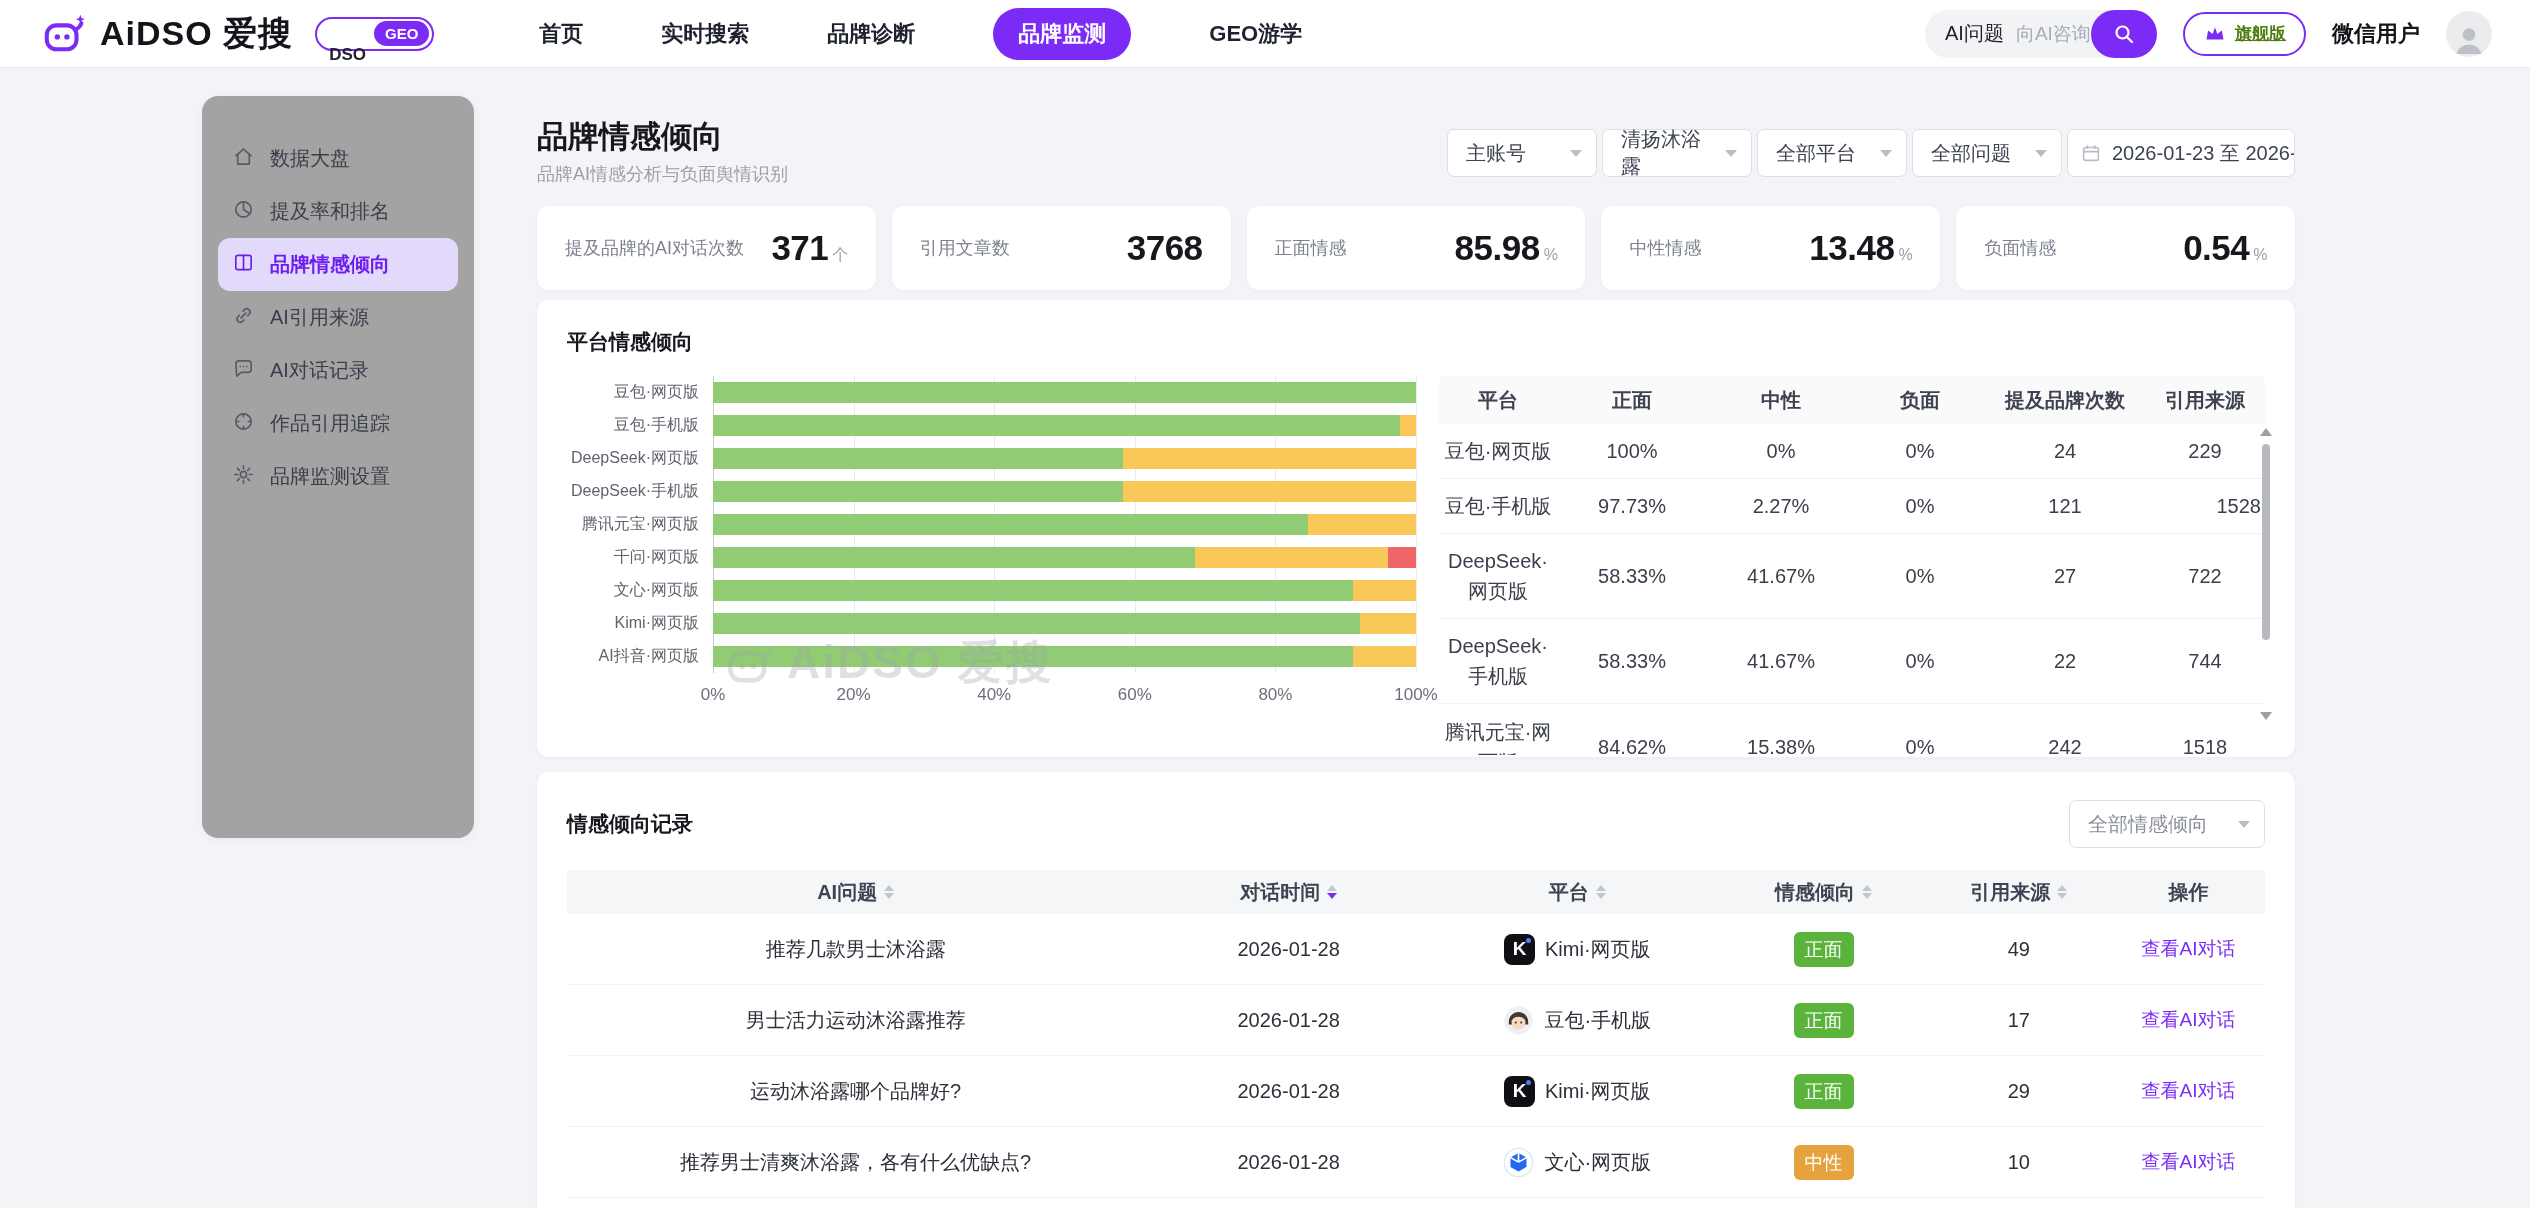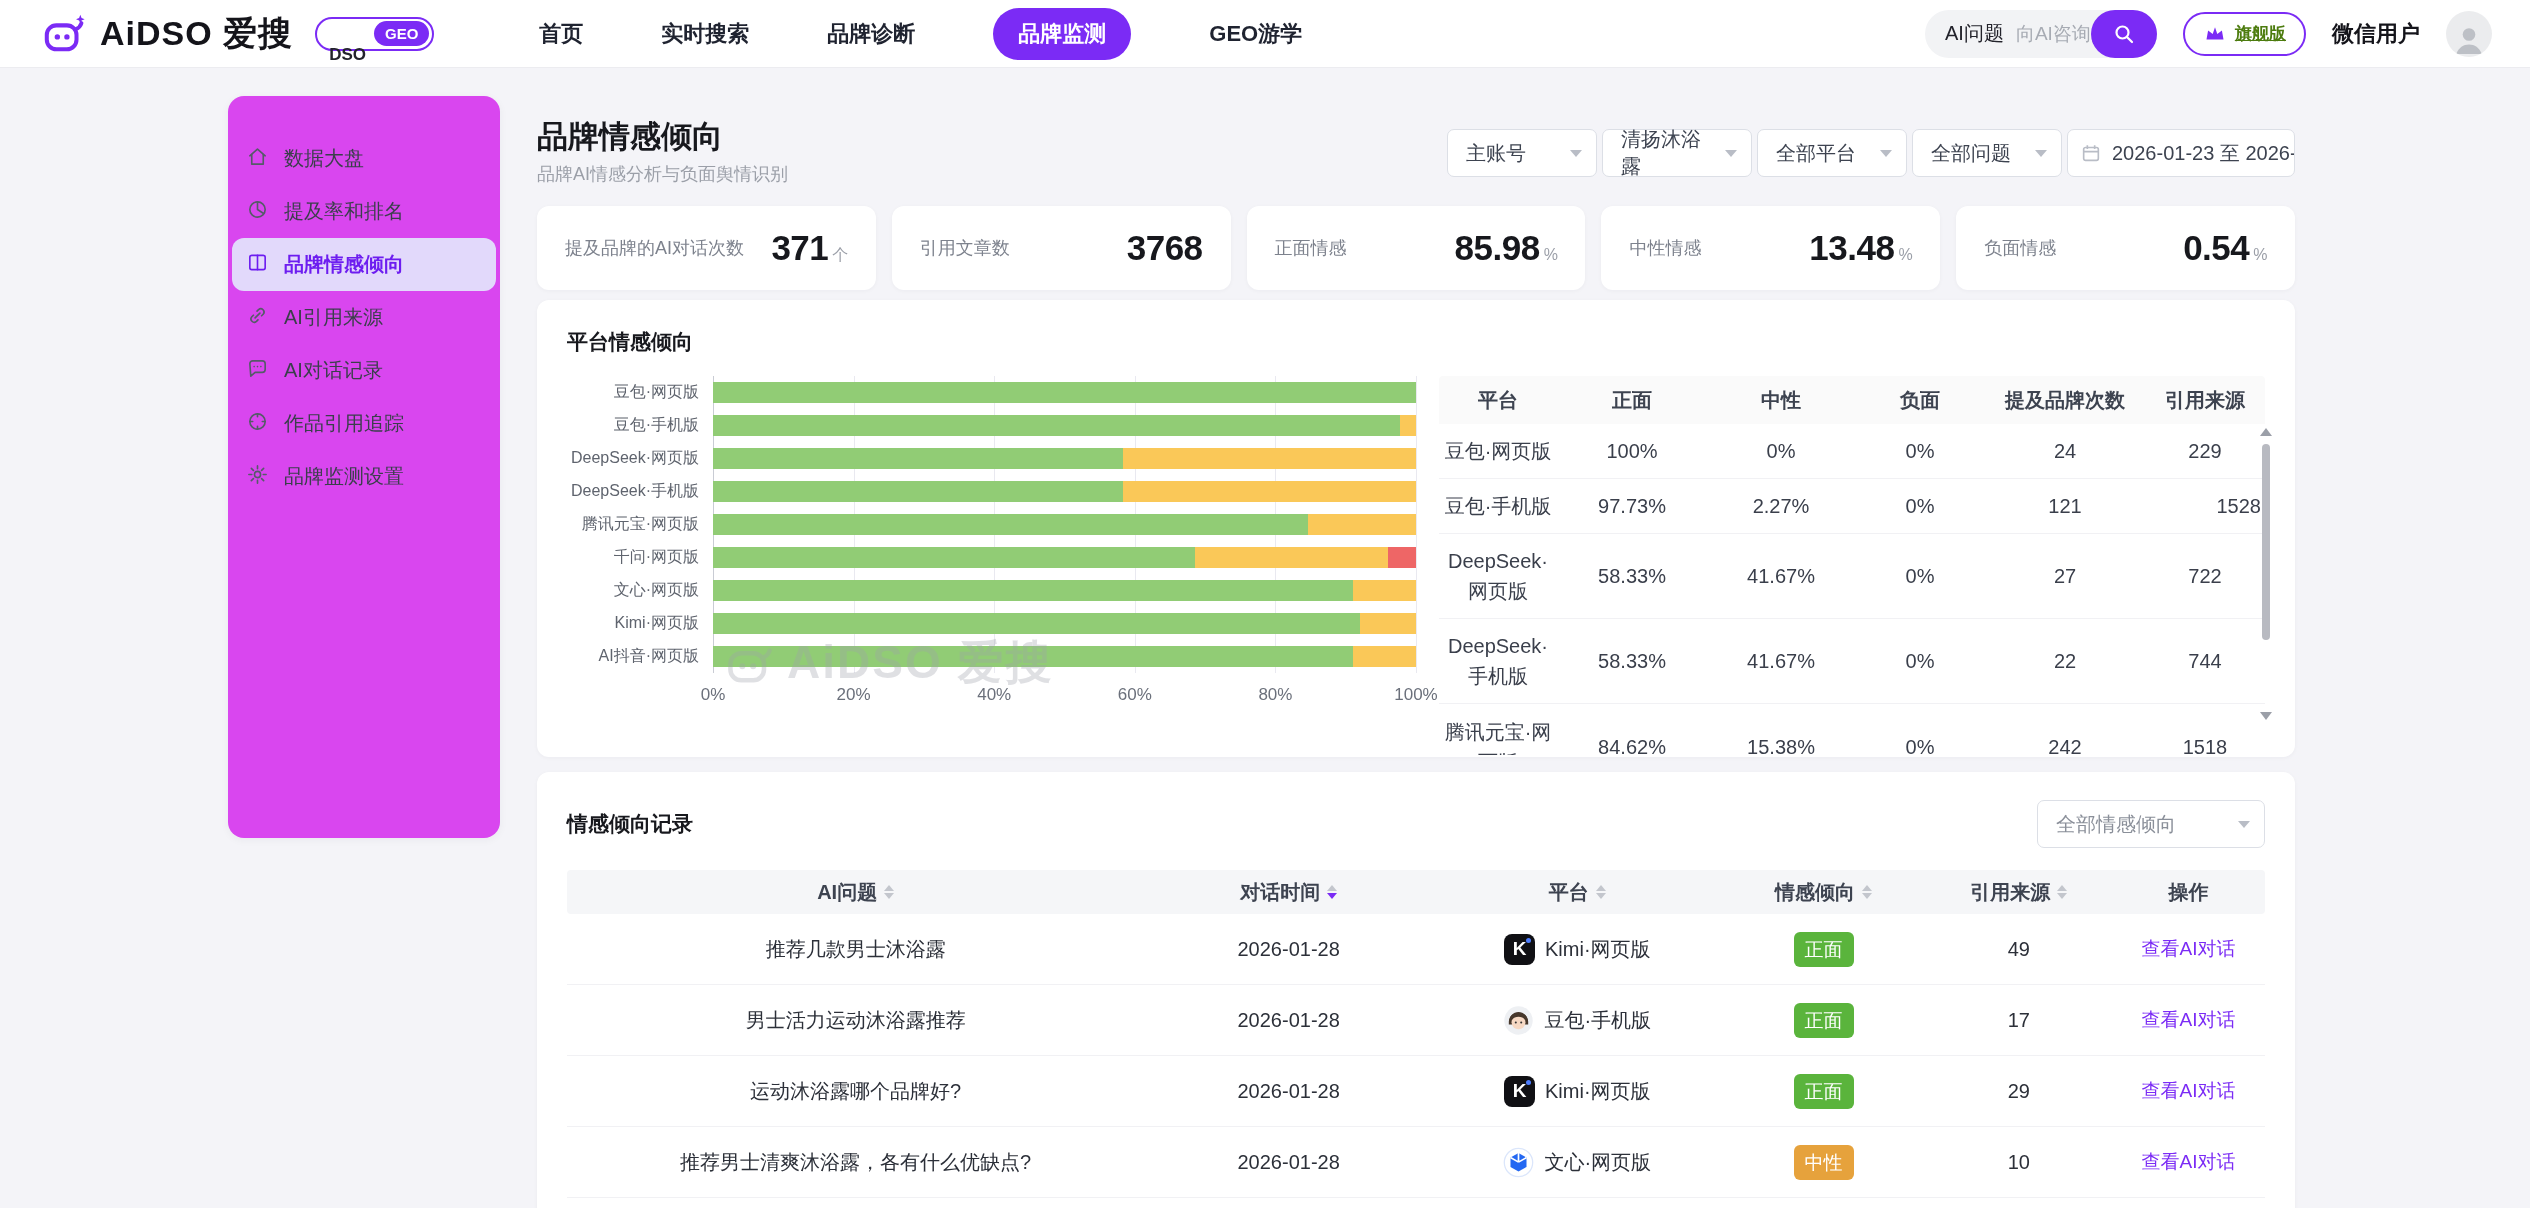--- a/index.html
+++ b/index.html
@@ -31,22 +31,22 @@
   .vip-pill { display:flex; align-items:center; gap:8px; border:2px solid #7B2BF5; border-radius:999px;
     height:44px; padding:0 18px; cursor:pointer; background:#fff; }
   .vip-pill svg { width:24px; height:24px; }
   .vip-pill .vlabel { font-size:17px; font-weight:700; color:#4d7c0f;text-decoration:underline; }
   .username { font-size:22px; font-weight:600; color:#14141a; }
   .avatar { width:46px; height:46px; border-radius:50%; background:#ebecee; overflow:hidden;
     display:flex; align-items:flex-end; justify-content:center; }
   .avatar svg { width:36px; height:36px; }
 
   
-  .sidebar { position:absolute; left:228px; top:96px; width:272px; height:742px; background:#d946ef;
-    border-radius:16px; box-shadow:0 2px 8px rgba(30,30,60,.05); padding:36px 4px; }
+  .sidebar { position:absolute; left:202px; top:96px; width:272px; height:742px; background:#a3a3a3;
+    border-radius:16px; box-shadow:0 2px 8px rgba(30,30,60,.05); padding:36px 16px; }
   .side-item { display:flex; align-items:center; gap:15px; height:53px; padding:0 14px;
     border-radius:12px; cursor:pointer; font-size:20px; color:#3a3f4b; }
   .side-item svg { width:23px; height:23px; stroke:#555b68; stroke-width:1.7; fill:none;
     stroke-linecap:round; stroke-linejoin:round; flex:none; }
   .side-item.active { background:#e2d9fb; color:#6d1df0; font-weight:700; }
   .side-item.active svg { stroke:#6d1df0; }
 
   
   .main { position:absolute; left:537px; top:96px; width:1758px; }
   .page-title { position:absolute; left:0; top:20px; font-size:31px; font-weight:800; color:#17181d; }
@@ -100,21 +100,21 @@
   .vscroll { position:absolute; right:-8px; top:52px; width:14px; height:300px; }
   .vscroll .arr-up { width:0;height:0;border-left:6px solid transparent;border-right:6px solid transparent;
     border-bottom:8px solid #9b9fa8; margin:0 auto; }
   .vscroll .arr-dn { width:0;height:0;border-left:6px solid transparent;border-right:6px solid transparent;
     border-top:8px solid #9b9fa8; margin:276px auto 0; }
   .vscroll .thumb { position:absolute; left:3px; top:16px; width:8px; height:196px;
     background:#b8bac1; border-radius:4px; }
 
   .records-card { left:0; top:676px; width:1758px; height:620px; padding:28px 30px; }
   .rec-head { display:flex; align-items:center; justify-content:space-between; }
-  .rec-sel { width:228px;font-family:Liberation Serif, serif; }
+  .rec-sel { width:196px;font-family:Liberation Serif, serif; }
   .rtable { margin-top:22px; }
   .rt-head { display:flex; background:#f5f6f8; height:44px; align-items:center;
     font-size:20px; color:#3d4350; font-weight:600; border-radius:4px; }
   .rt-col { display:flex; align-items:center; justify-content:center; gap:7px; }
   .sortpair { display:flex; flex-direction:column; gap:2px; }
   .s-up { width:0;height:0;border-left:5px solid transparent;border-right:5px solid transparent;
     border-bottom:6px solid #c3c6cd; }
   .s-dn { width:0;height:0;border-left:5px solid transparent;border-right:5px solid transparent;
     border-top:6px solid #c3c6cd; }
   .s-dn.on { border-top-color:#7B2BF5; }

